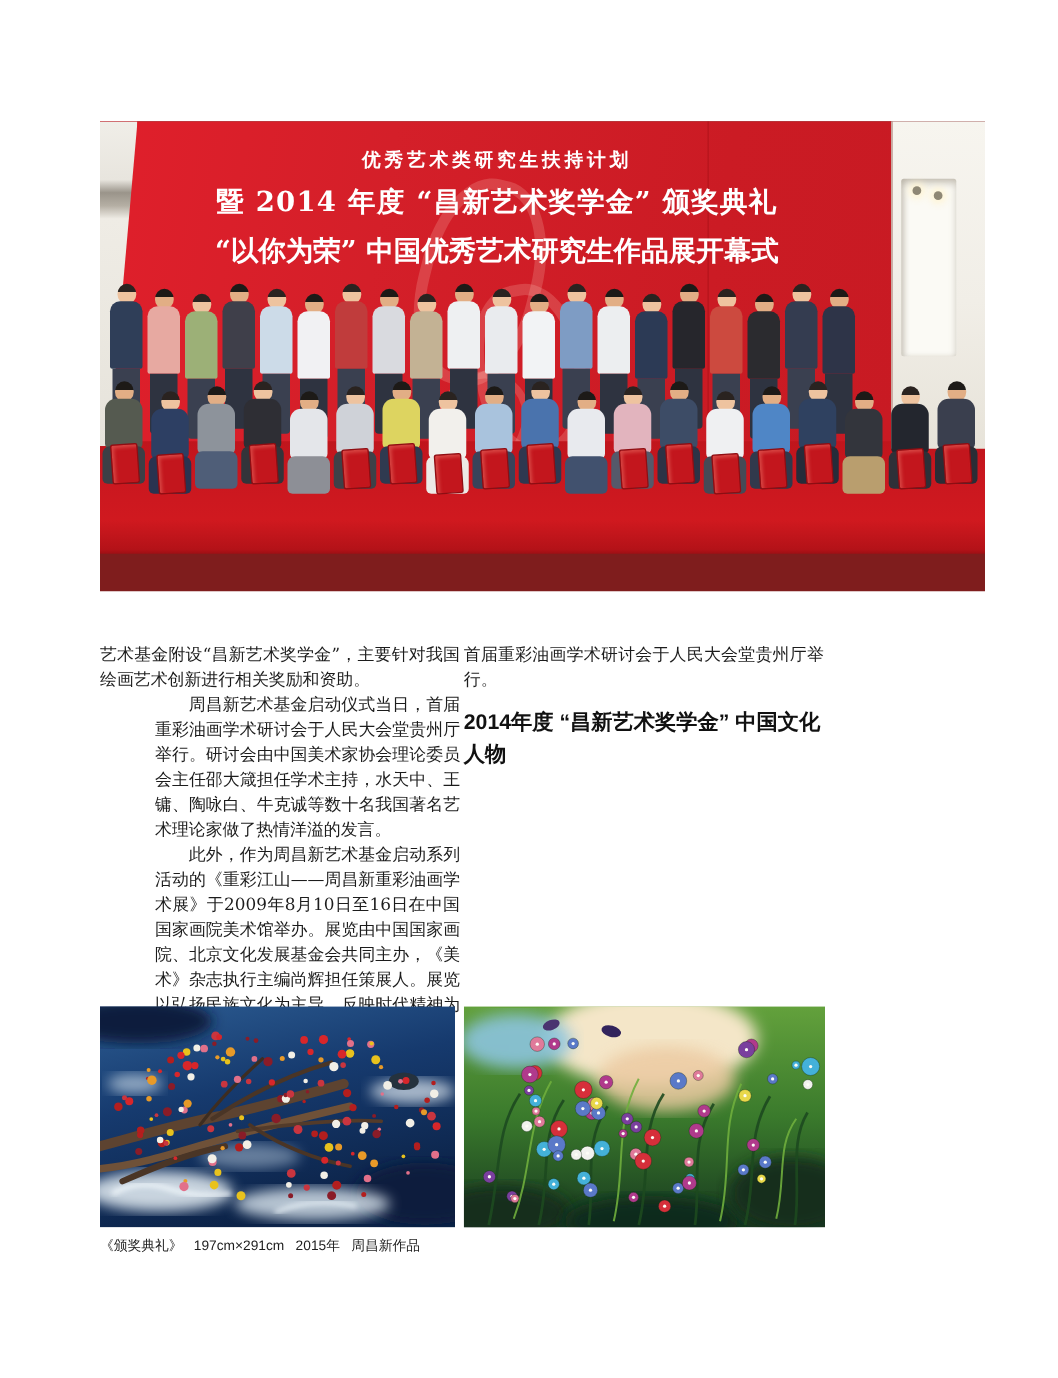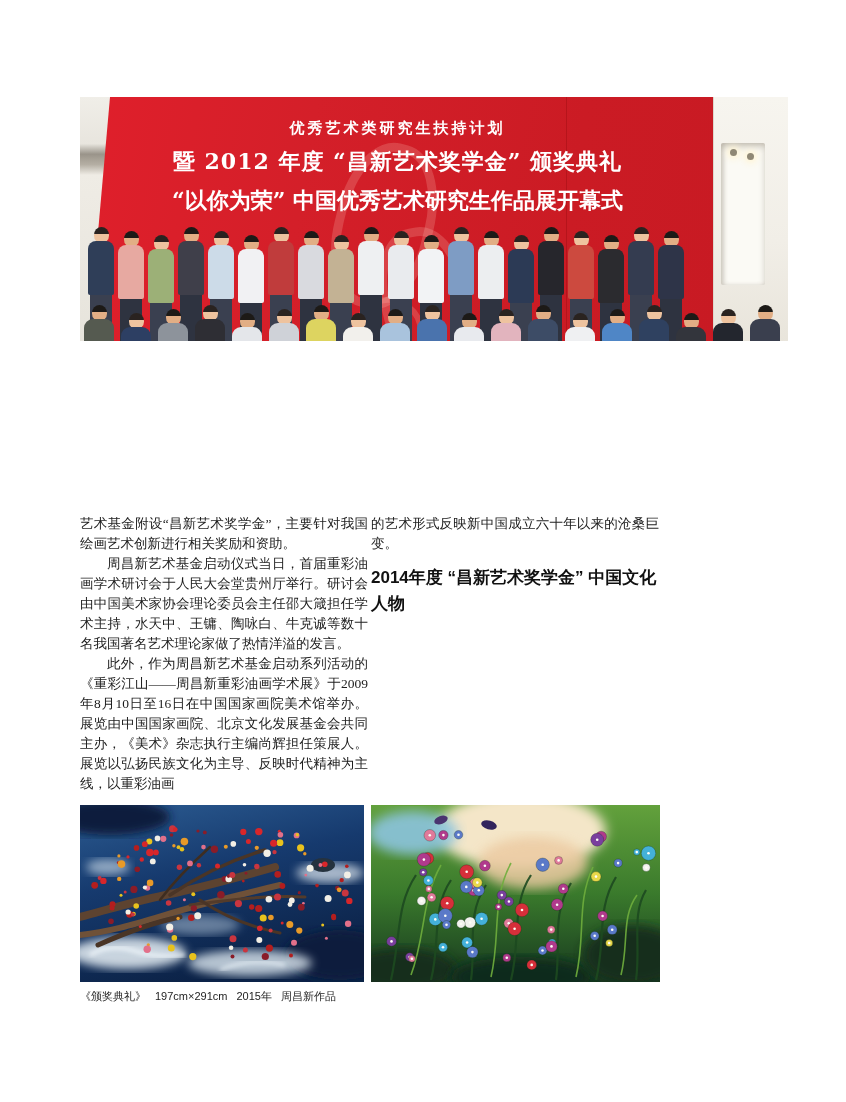--- a/index.html
+++ b/index.html
@@ -1,20 +1,20 @@
 <!DOCTYPE html>
 <html><head>
 <meta charset="utf-8">
 <style>
   html,body{margin:0;padding:0;background:#ffffff;}
   .page{position:relative;width:846px;height:1102px;background:#ffffff;overflow:hidden;
         font-family:"Liberation Sans",sans-serif;}
 
   
-  .photo{position:absolute;left:80px;top:97px;width:708px;height:244px;overflow:hidden;background:#7f1d1d;}
+  .photo{position:absolute;left:80px;top:97px;width:708px;height:376px;overflow:hidden;background:#7f1d1d;}
   .backdrop{position:absolute;left:0;top:0;width:633px;height:260px;z-index:0;
             background:linear-gradient(100deg,#e01f2b 0%,#d41f29 35%,#cb1b24 75%,#c81a23 100%);}
   .backdrop-seam{position:absolute;left:486px;top:0;width:1px;height:260px;background:rgba(120,0,0,.25);z-index:1;}
   .left-wall{position:absolute;left:0;top:0;width:30px;height:260px;z-index:2;
              background:linear-gradient(180deg,#f0eee8 0%,#e8e5de 18%,#9a948a 22%,#b5afa4 26%,#efece5 30%,#e6e3db 100%);
              clip-path:polygon(0 0,30px 0,7px 100%,0 100%);}
   .right-wall{position:absolute;left:633px;top:0;width:75px;height:262px;z-index:3;
               background:linear-gradient(180deg,#f7f5ef 0%,#f1eee7 55%,#e7e3d9 100%);
               border-left:1px solid #ddd8cc;}
   .niche{position:absolute;left:7px;top:46px;width:44px;height:142px;background:#fbfaf5;
@@ -46,22 +46,22 @@
   .pf .legs{width:34px;height:30px;border-radius:6px 6px 4px 4px;margin-top:-2px;}
   .pf .folder{position:absolute;left:7px;top:50px;width:20px;height:30px;background:#c3161d;
               border:1px solid #8e0d12;border-radius:2px;transform:rotate(-4deg);
               box-shadow:inset 2px 2px 3px rgba(255,160,140,.35);}
 
   
   .photo-caption{position:absolute;left:80px;top:449px;width:640px;font-size:11px;font-weight:bold;
                  color:#161616;letter-spacing:.2px;}
   .col{position:absolute;top:514px;width:288px;font-family:"DejaVu Serif",serif;font-size:13.5px;
        line-height:20px;color:#1c1c1c;text-align:justify;}
-  .col p{margin:0;font-family:Liberation Serif, serif;}
-  .col p.indent{text-indent:2em;}
+  .col p{margin:0;}
+  .col p.indent{text-indent:2em;margin-left:44px;}
   .col-left{left:80px;} .col-right{left:371px;}
   .sub-heading{font-family:"Liberation Sans",sans-serif;font-weight:bold;font-size:17px;line-height:26px;
                color:#111;margin:11px 0 8px 0;text-align:left;}
 
   
   .painting{position:absolute;top:805px;height:177px;overflow:hidden;}
   .painting-left{left:80px;width:284px;}
   .painting-right{left:371px;width:289px;}
   .painting svg{display:block;width:100%;height:100%;}
   .art-caption{position:absolute;top:989px;font-size:11px;color:#1d1d1d;font-weight:500;}
@@ -78,21 +78,21 @@
 <div class="page">
 
   <div class="photo">
     <div class="backdrop"></div>
     <div class="backdrop-seam"></div>
     <div class="wm wm1"></div>
     <div class="wm wm2"></div>
     <div class="wm wm3"></div>
     <div class="banner">
       <div class="l1">优秀艺术类研究生扶持计划</div>
-      <div class="l3">暨 2012 年度 “昌新艺术奖学金” 颁奖典礼</div>
+      <div class="l3">暨 2014 年度 “昌新艺术奖学金” 颁奖典礼</div>
       <div class="l4">“以你为荣” 中国优秀艺术研究生作品展开幕式</div>
     </div>
     <div class="left-wall"></div>
     <div class="right-wall">
       <div class="niche"></div>
       <div class="niche-light" style="left:16px;top:52px;"></div>
       <div class="niche-light" style="left:33px;top:56px;"></div>
     </div>
     <div class="carpet"></div>
     <div class="back-row" id="back-row">
@@ -311,21 +311,21 @@
       </div>
   </div>
 
 
   <div class="col col-left">
     <p>艺术基金附设“昌新艺术奖学金”，主要针对我国绘画艺术创新进行相关奖励和资助。</p>
     <p class="indent">周昌新艺术基金启动仪式当日，首届重彩油画学术研讨会于人民大会堂贵州厅举行。研讨会由中国美术家协会理论委员会主任邵大箴担任学术主持，水天中、王镛、陶咏白、牛克诚等数十名我国著名艺术理论家做了热情洋溢的发言。</p>
     <p class="indent">此外，作为周昌新艺术基金启动系列活动的《重彩江山——周昌新重彩油画学术展》于2009年8月10日至16日在中国国家画院美术馆举办。展览由中国国家画院、北京文化发展基金会共同主办，《美术》杂志执行主编尚辉担任策展人。展览以弘扬民族文化为主导、反映时代精神为主线，以重彩油画</p>
   </div>
   <div class="col col-right">
-    <p>的艺术形式反映新中国成立六十年以来的沧桑巨变。</p>
+    <p>首届重彩油画学术研讨会于人民大会堂贵州厅举行。</p>
     <div class="sub-heading">2014年度 “昌新艺术奖学金” 中国文化人物</div>
   </div>
 
   <div class="painting painting-left">
     <svg viewBox="0 0 284 177" preserveAspectRatio="none">
       <defs>
         <linearGradient id="sea" x1="0" y1="0" x2="0.35" y2="1">
           <stop offset="0" stop-color="#2c5c92"></stop>
             <stop offset="0.45" stop-color="#163a6e"></stop>
           <stop offset="1" stop-color="#0c2348"></stop>

